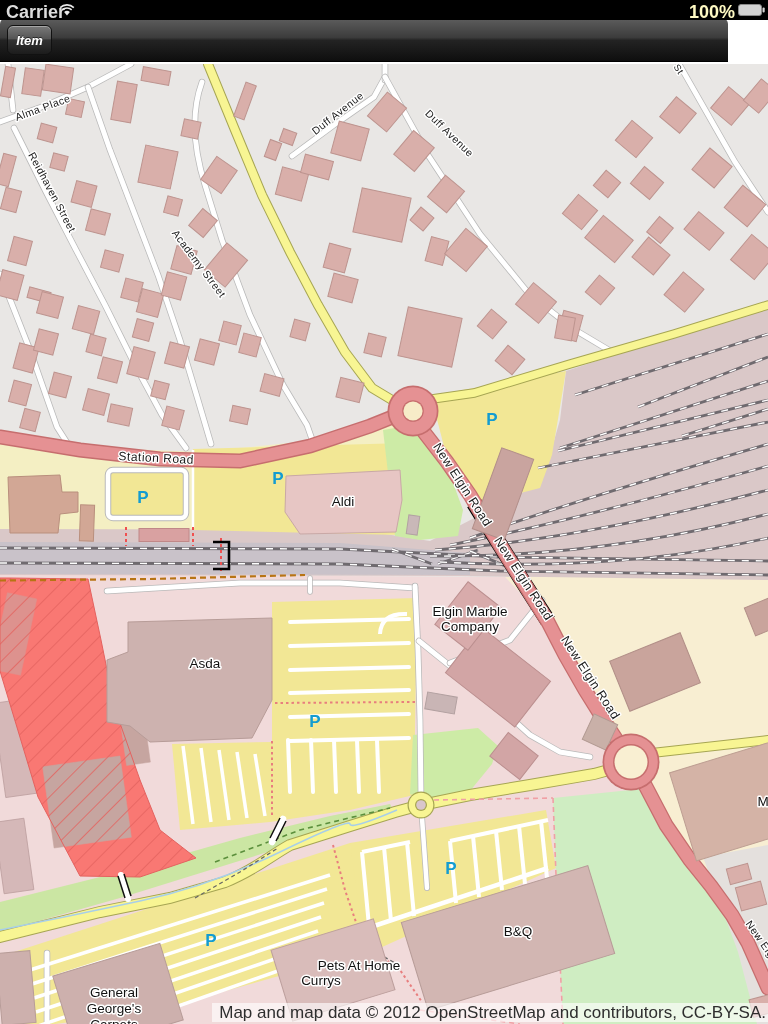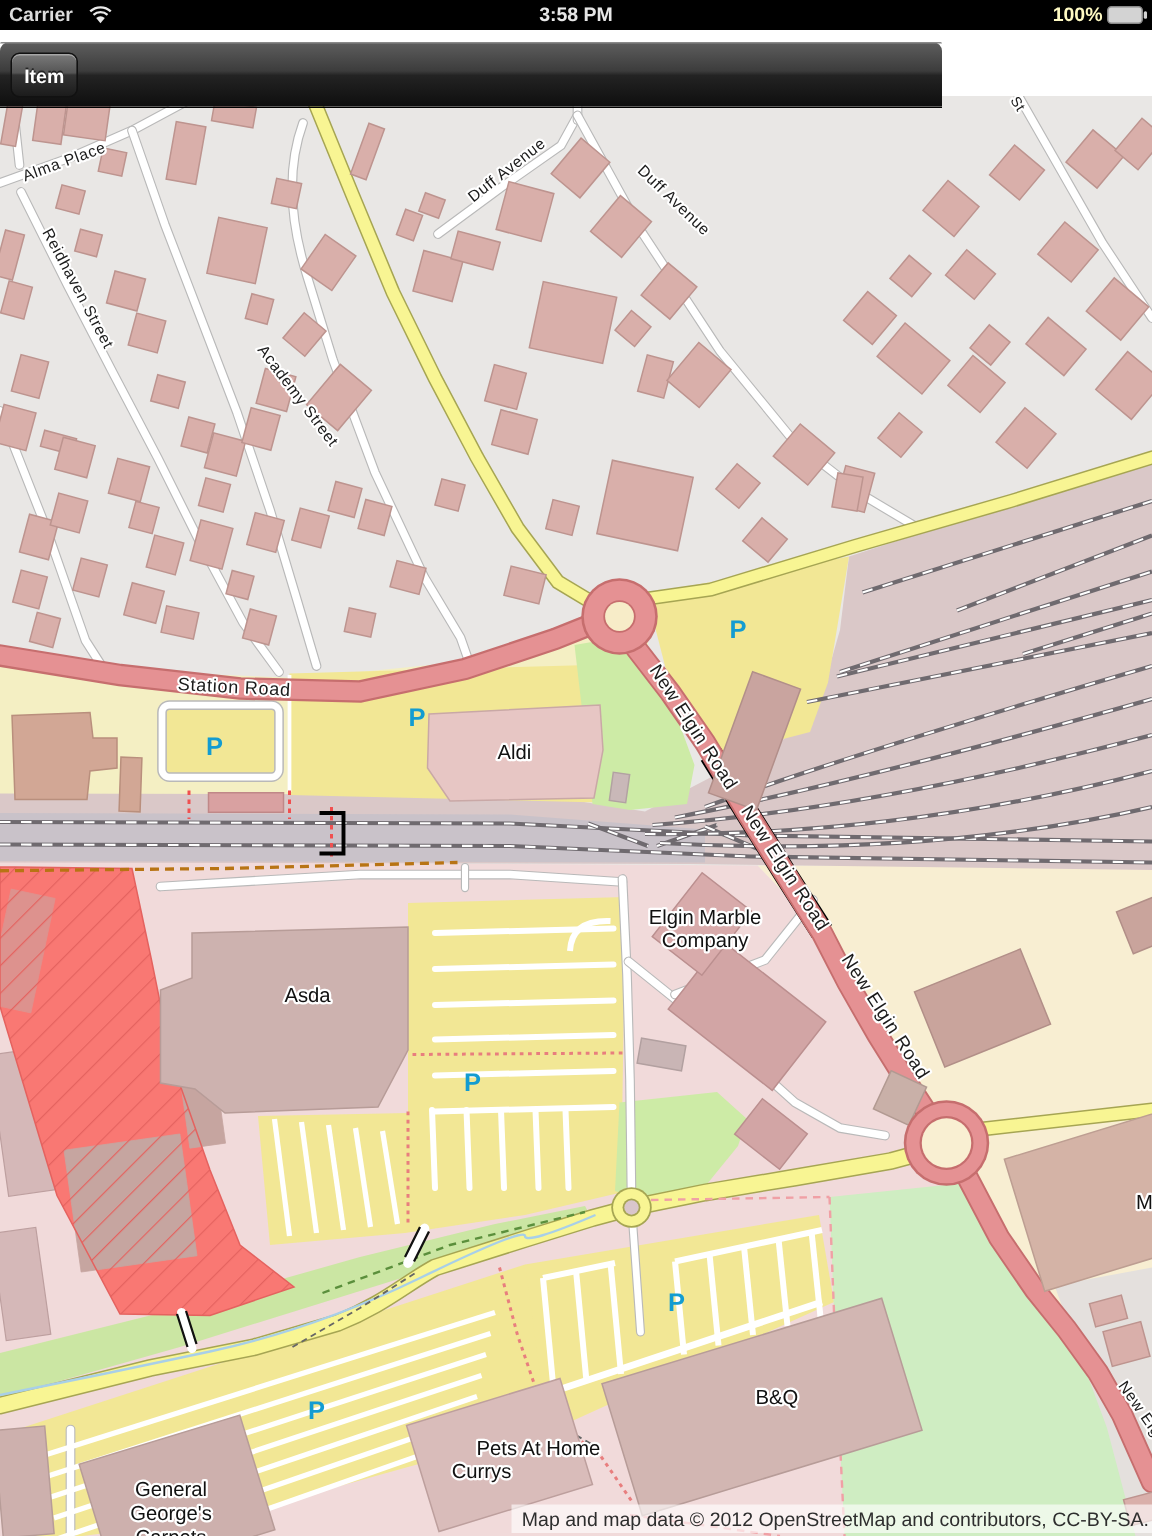--- a/index.html
+++ b/index.html
@@ -1,47 +1,46 @@
 <!DOCTYPE html>
 <html><head>
 <meta charset="utf-8">
 <style>
   html,body { margin:0; padding:0; width:768px; height:1024px; overflow:hidden;
     font-family:"Liberation Sans", sans-serif; }
   #statusbar { position:absolute; left:0; top:0; width:768px; height:20px; background:#000;
-    color:#e9e9e9; font-size:13px; font-weight:bold; z-index:30; }
-  #navbar { position:absolute; left:0; top:28px; width:628px; height:44px; z-index:20;
+    color:#e9e9e9; font-size:18px; font-weight:bold; z-index:30; }
+  #navbar { position:absolute; left:0; top:18px; width:728px; height:44px; z-index:20;
     background:linear-gradient(#5e5e5e 0%, #3c3c3c 45%, #232323 52%, #0e0e0e 100%);
-    border-radius:6px 6px 0 0; border-bottom:1px solid #000; box-sizing:border-box; }
+    border-radius:6px 6px 0 0; border-bottom:1px solid #000; box-sizing:border-box;font-style:italic; }
   #navbar::before { content:""; position:absolute; top:0; left:0; right:0; height:1px;
     background:#8a8a8a; border-radius:6px 6px 0 0; }
   #itembtn { position:absolute; left:7px; top:7px; width:45px; height:30px;
     background:linear-gradient(#7a7a7a 0%, #555 45%, #333 50%, #1c1c1c 100%);
     border:1px solid #111; box-shadow:inset 0 1px 0 rgba(255,255,255,0.35); border-radius:6px;
     color:#fff; font-size:13px; font-weight:bold; text-align:center; line-height:30px;
     text-shadow:0 -1px 0 rgba(0,0,0,0.6); box-sizing:border-box; }
   #maparea { position:absolute; left:0; top:64px; width:768px; height:960px; }
   #copyright { position:absolute; right:0; top:1003px; height:19px; z-index:25;
-    background:rgba(255,255,255,0.62); color:#2e2e2e; font-size:13px; line-height:19px;
+    background:rgba(255,255,255,0.62); color:#2e2e2e; font-size:17px; line-height:19px;
     padding:0 2px 0 7px; }
 </style>
 </head>
 <body>
 
 <div id="statusbar">
 
   <span style="position:absolute;left:6px;top:2px;color:#dcdcdc;">Carrier</span>
 
   <svg style="position:absolute;left:58px;top:4px;" width="18" height="13" viewBox="0 0 20 14">
     <path d="M10 12.5 L6.8 8.6 A5.1 5.1 0 0 1 13.2 8.6 Z" fill="#e9e9e9"></path>
     <path d="M4.8 6.3 A7.8 7.8 0 0 1 15.2 6.3" fill="none" stroke="#e9e9e9" stroke-width="1.7"></path>
     <path d="M2.4 3.8 A11 11 0 0 1 17.6 3.8" fill="none" stroke="#e9e9e9" stroke-width="1.7"></path>
   </svg>
 
-  <span style="position:absolute;left:0;width:768px;text-align:center;top:2px;color:#e6e6e6;">3:58 PM</span>
 
   <span style="position:absolute;right:33px;top:2px;color:#fef9c3;">100%</span>
 
   <svg style="position:absolute;right:3px;top:4px;" width="27" height="12" viewBox="0 0 27 12">
     <rect x="0.5" y="0.5" width="23" height="11" rx="2.5" fill="#d3d3d3" stroke="#8a8a8a" stroke-width="1"></rect>
     <rect x="24.5" y="3.5" width="2.2" height="5" rx="1" fill="#d3d3d3"></rect>
   </svg>
 </div>
 
 <div id="navbar">

